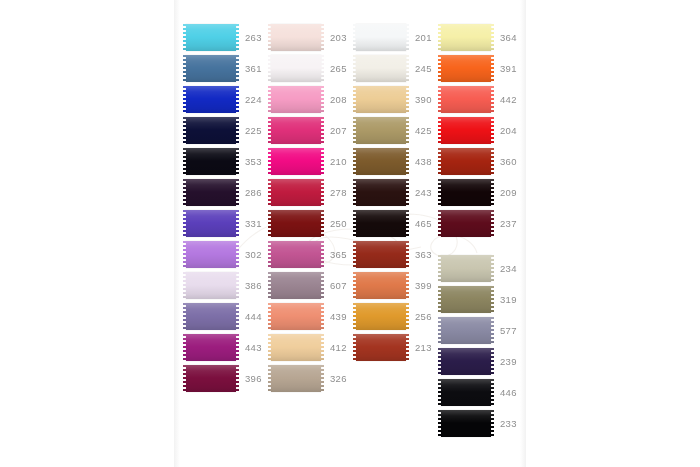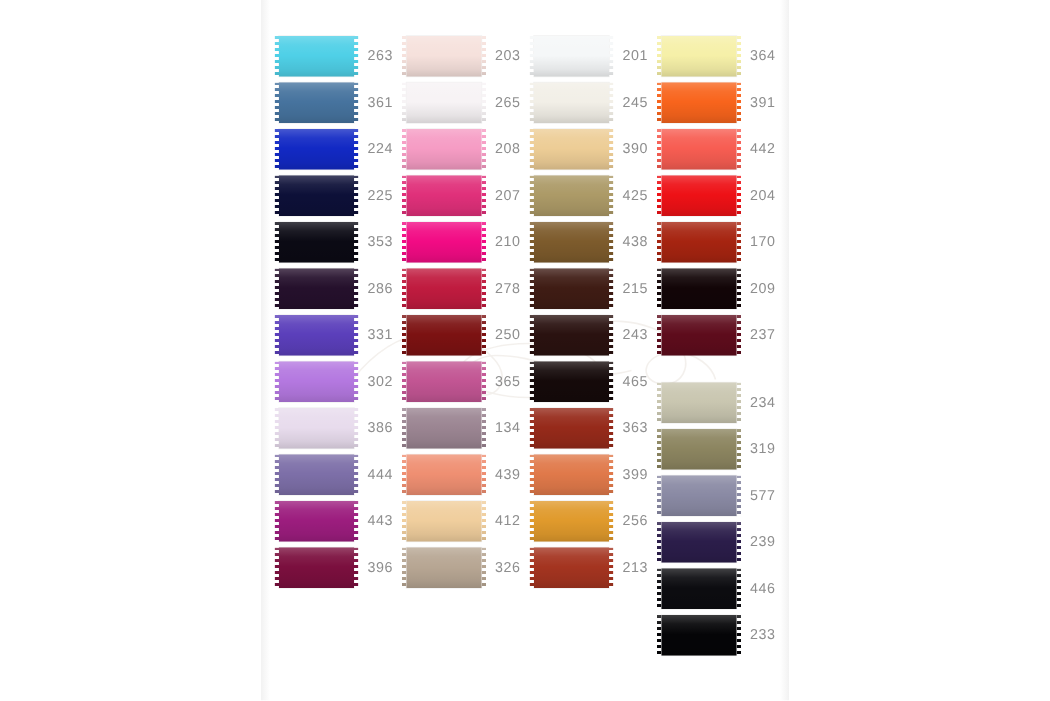--- a/index.html
+++ b/index.html
@@ -220,21 +220,21 @@
           <div class="swatch-row">
             <div class="swatch" style="background-color: rgb(124, 18, 18);"></div>
             <span class="swatch-code">250</span>
           </div>
           <div class="swatch-row">
             <div class="swatch" style="background-color: rgb(194, 85, 147);"></div>
             <span class="swatch-code">365</span>
           </div>
           <div class="swatch-row">
             <div class="swatch" style="background-color: rgb(155, 133, 146);"></div>
-            <span class="swatch-code">134</span>
+            <span class="swatch-code">607</span>
           </div>
           <div class="swatch-row">
             <div class="swatch" style="background-color: rgb(239, 143, 114);"></div>
             <span class="swatch-code">439</span>
           </div>
           <div class="swatch-row">
             <div class="swatch" style="background-color: rgb(240, 206, 157);"></div>
             <span class="swatch-code">412</span>
           </div>
           <div class="swatch-row">
@@ -259,24 +259,20 @@
           </div>
           <div class="swatch-row">
             <div class="swatch" style="background-color: rgb(172, 154, 103);"></div>
             <span class="swatch-code">425</span>
           </div>
           <div class="swatch-row">
             <div class="swatch" style="background-color: rgb(125, 91, 44);"></div>
             <span class="swatch-code">438</span>
           </div>
           <div class="swatch-row">
-            <div class="swatch" style="background-color: rgb(63, 28, 20);"></div>
-            <span class="swatch-code">215</span>
-          </div>
-          <div class="swatch-row">
             <div class="swatch" style="background-color: rgb(42, 18, 16);"></div>
             <span class="swatch-code">243</span>
           </div>
           <div class="swatch-row">
             <div class="swatch" style="background-color: rgb(21, 10, 10);"></div>
             <span class="swatch-code">465</span>
           </div>
           <div class="swatch-row">
             <div class="swatch" style="background-color: rgb(150, 42, 26);"></div>
             <span class="swatch-code">363</span>
@@ -308,21 +304,21 @@
           <div class="swatch-row">
             <div class="swatch" style="background-color: rgb(247, 93, 82);"></div>
             <span class="swatch-code">442</span>
           </div>
           <div class="swatch-row">
             <div class="swatch" style="background-color: rgb(238, 17, 22);"></div>
             <span class="swatch-code">204</span>
           </div>
           <div class="swatch-row">
             <div class="swatch" style="background-color: rgb(166, 36, 16);"></div>
-            <span class="swatch-code">170</span>
+            <span class="swatch-code">360</span>
           </div>
           <div class="swatch-row">
             <div class="swatch" style="background-color: rgb(18, 5, 7);"></div>
             <span class="swatch-code">209</span>
           </div>
           <div class="swatch-row">
             <div class="swatch" style="background-color: rgb(94, 12, 28);"></div>
             <span class="swatch-code">237</span>
           </div>
         </div>

